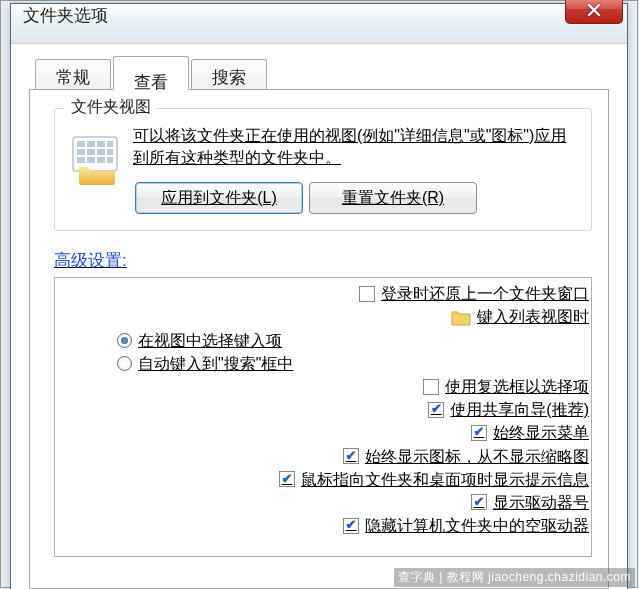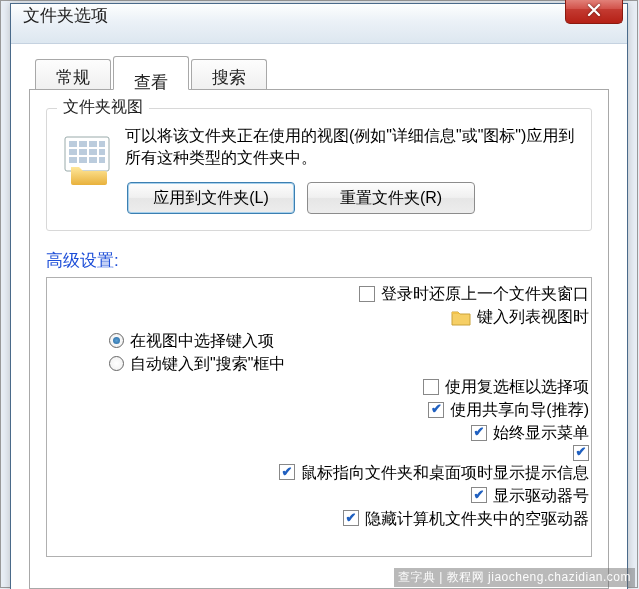--- a/index.html
+++ b/index.html
@@ -88,24 +88,25 @@
     background: #fff;
     top: 0;
     height: 34px;
     padding-top: 14px;
     z-index: 3;
     border-bottom: 1px solid #fff;
   }
   .tab-panel {
     border: 1px solid #a8a8a8;
     background: #fff;
-    padding: 18px 16px 10px 16px;
+    padding: 18px 16px 10px 24px;
     position: relative;
     z-index: 1;
     min-height: 500px;
+    text-decoration: underline;
   }
   .groupbox {
     border: 1px solid #d8d8d8;
     border-radius: 3px;
     padding: 16px 14px 16px 14px;
     position: relative;
     margin-bottom: 18px;
   }
   .groupbox-title {
     position: absolute;
@@ -128,21 +129,21 @@
   }
   .group-right { flex: 1; }
   .group-desc {
     font-size: 16px;
     line-height: 1.35;
     color: #000;
     margin-bottom: 14px;
   }
   .btn-row {
     display: flex;
-    gap: 12px;
+    gap: 6px;
     justify-content: flex-start;
     padding-left: 2px;
   }
   .win-btn {
     min-width: 168px;
     height: 32px;
     font-size: 16px;
     font-family: inherit;
     background: linear-gradient(to bottom, #fdfdfd 0%, #f0f0f0 48%, #e6e6e6 52%, #ededed 100%);
     border: 1px solid #8c8c8c;
@@ -284,20 +285,21 @@
             <div class="tree-row ind-2">
               <span class="chk checked"></span>
               <span>使用共享向导(推荐)</span>
             </div>
             <div class="tree-row ind-2">
               <span class="chk checked"></span>
               <span>始终显示菜单</span>
             </div>
             <div class="tree-row ind-2">
               <span class="chk checked"></span>
+              <span>始终显示图标，从不显示缩略图</span>
             </div>
             <div class="tree-row ind-2">
               <span class="chk checked"></span>
               <span>鼠标指向文件夹和桌面项时显示提示信息</span>
             </div>
             <div class="tree-row ind-2">
               <span class="chk checked"></span>
               <span>显示驱动器号</span>
             </div>
             <div class="tree-row ind-2">

